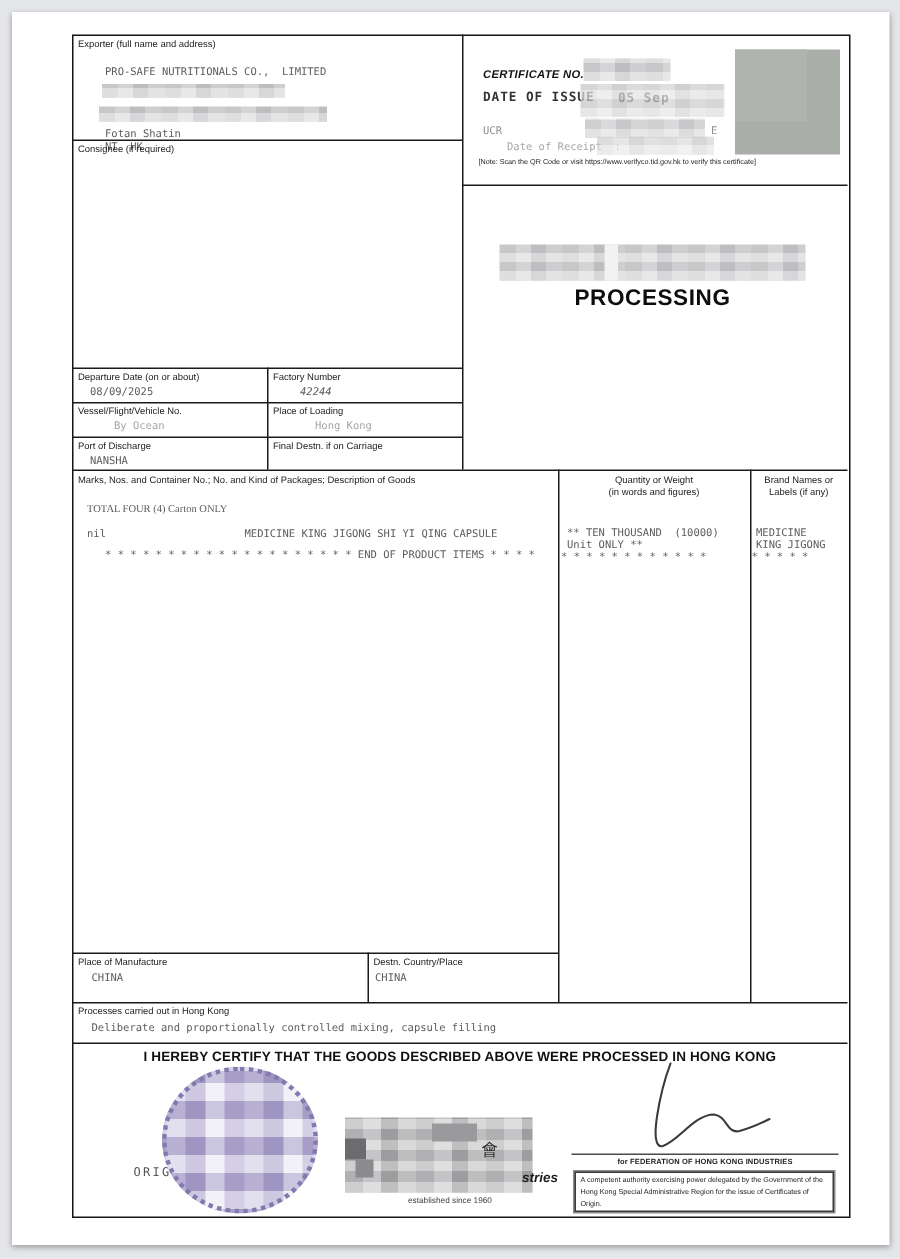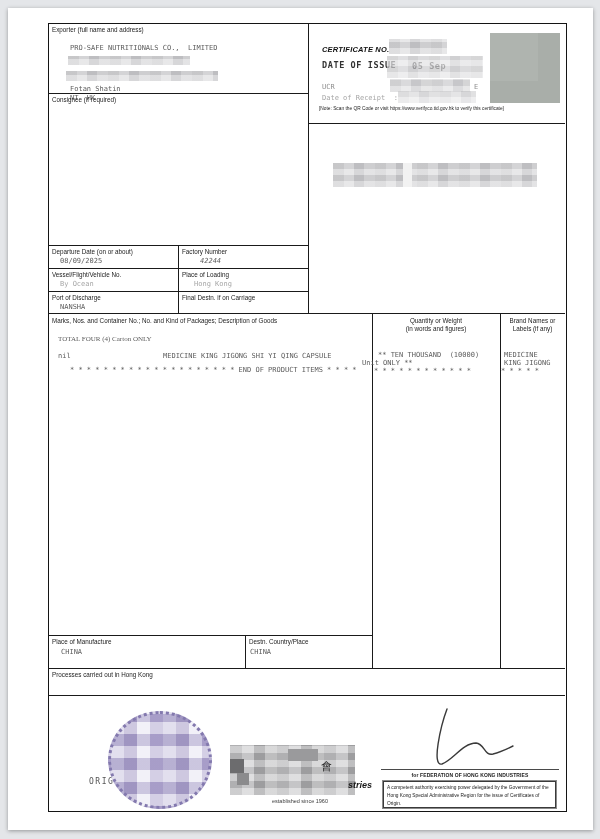--- a/index.html
+++ b/index.html
@@ -1,20 +1,20 @@
 <!DOCTYPE html>
 <html><head>
 <meta charset="utf-8">
 <style>
   html,body{margin:0;padding:0;background:#e4e6e9;width:600px;height:839px;overflow:hidden;}
   .page{position:absolute;left:8px;top:8px;width:585px;height:822px;background:#ffffff;box-shadow:0 1px 4px rgba(0,0,0,.35);}
   .abs{position:absolute;}
   .lbl{font:6.3px "Liberation Sans", sans-serif;color:#1c1c1c;white-space:nowrap;}
   .mono{font:7px "DejaVu Sans Mono", monospace;color:#5c5c5c;white-space:pre;}
-  .mono.lt{color:#a6a6a6;}
+  .mono.lt{color:#a6a6a6;margin-left:16px;}
   .line-h{border-top:1px solid #1a1a1a;height:0;}
   .line-v{border-left:1px solid #1a1a1a;width:0;}
   .cert-border{border:1.6px solid #141414;}
   .redact{background:
     repeating-linear-gradient(0deg, rgba(255,255,255,.28) 0 6px, rgba(0,0,0,.05) 6px 12px),
     repeating-linear-gradient(90deg,#d2d2d4 0 11px,#dfdfe1 11px 21px,#c8c8cb 21px 31px,#d9d9db 31px 42px);}
   .redact-dk{background:
     repeating-linear-gradient(0deg, rgba(255,255,255,.25) 0 7px, rgba(0,0,0,.07) 7px 14px),
     repeating-linear-gradient(90deg,#bdbdbf 0 12px,#d4d4d6 12px 24px,#a9a9ab 24px 35px,#cccccd 35px 47px);}
   .qr{background:#a9aea9;}
@@ -93,55 +93,58 @@
   <div class="abs redact" style="left:390px;top:83px;width:78px;height:12px;opacity:.6;"></div>
 
   <div class="abs note" style="left:311px;top:98px;">[Note: Scan the QR Code or visit https://www.verifyco.tid.gov.hk to verify this certificate]</div>
 
   <div class="abs qr" style="left:482px;top:25px;width:70px;height:70px;">
     <div class="abs qr-inner" style="left:0;top:0;width:48px;height:48px;"></div>
   </div>
 
   <div class="abs redact" style="left:325px;top:155px;width:204px;height:24px;"></div>
   <div class="abs" style="left:395px;top:155px;width:9px;height:24px;background:#f2f2f2;"></div>
+  <div class="abs processing" style="left:325px;top:182px;width:204px;">PROCESSING</div>
 
   <div class="abs line-h" style="left:40px;top:305px;width:517px;"></div>
   <div class="abs line-v" style="left:364px;top:305px;height:355px;"></div>
   <div class="abs line-v" style="left:492px;top:305px;height:355px;"></div>
 
   <div class="abs lbl" style="left:44px;top:309px;">Marks, Nos. and Container No.; No. and Kind of Packages; Description of Goods</div>
   <div class="abs hdr-c" style="left:364px;top:309px;width:128px;">Quantity or Weight</div>
   <div class="abs hdr-c" style="left:364px;top:317px;width:128px;">(in words and figures)</div>
   <div class="abs hdr-c" style="left:492px;top:309px;width:65px;">Brand Names or</div>
   <div class="abs hdr-c" style="left:492px;top:317px;width:65px;">Labels (if any)</div>
 
   <div class="abs mono" style="left:50px;top:327px;font-family:Liberation Serif, serif;">TOTAL FOUR (4) Carton ONLY</div>
   <div class="abs mono" style="left:50px;top:344px;">nil</div>
   <div class="abs mono" style="left:155px;top:344px;">MEDICINE KING JIGONG SHI YI QING CAPSULE</div>
   <div class="abs mono" style="left:62px;top:358px;">* * * * * * * * * * * * * * * * * * * * END OF PRODUCT ITEMS * * * *</div>
 
   <div class="abs mono" style="left:370px;top:343px;">** TEN THOUSAND  (10000)</div>
-  <div class="abs mono" style="left:354px;top:351px;">Unit ONLY **</div>
+  <div class="abs mono" style="left:370px;top:351px;">Unit ONLY **</div>
   <div class="abs mono" style="left:366px;top:359px;">* * * * * * * * * * * *</div>
 
   <div class="abs mono" style="left:496px;top:343px;">MEDICINE</div>
   <div class="abs mono" style="left:496px;top:351px;">KING JIGONG</div>
   <div class="abs mono" style="left:493px;top:359px;">* * * * *</div>
 
   <div class="abs line-h" style="left:40px;top:627px;width:324px;"></div>
   <div class="abs line-v" style="left:237px;top:627px;height:33px;"></div>
   <div class="abs lbl" style="left:44px;top:630px;">Place of Manufacture</div>
   <div class="abs mono" style="left:53px;top:640px;">CHINA</div>
   <div class="abs lbl" style="left:241px;top:630px;">Destn. Country/Place</div>
   <div class="abs mono" style="left:242px;top:640px;">CHINA</div>
   <div class="abs line-h" style="left:40px;top:660px;width:517px;"></div>
 
   <div class="abs lbl" style="left:44px;top:663px;">Processes carried out in Hong Kong</div>
+  <div class="abs mono" style="left:53px;top:673px;">Deliberate and proportionally controlled mixing, capsule filling</div>
   <div class="abs line-h" style="left:40px;top:687px;width:517px;"></div>
 
+  <div class="abs statement" style="left:40px;top:691px;width:517px;">I HEREBY CERTIFY THAT THE GOODS DESCRIBED ABOVE WERE PROCESSED IN HONG KONG</div>
 
   <div class="abs orig" style="left:50px;top:769px;">ORIGINAL</div>
 
   <div class="abs stamp" style="left:100px;top:703px;width:104px;height:98px;"></div>
 
   <div class="abs redact-dk" style="left:222px;top:737px;width:125px;height:50px;">
     <div class="cell-dk" style="left:0;top:14px;width:14px;height:14px;background:#6c6c6e;"></div>
     <div class="cell-dk" style="left:7px;top:28px;width:12px;height:12px;background:#8b8b8d;"></div>
     <div class="cell-dk" style="left:58px;top:4px;width:30px;height:12px;background:#9a9a9c;"></div>
   </div>

